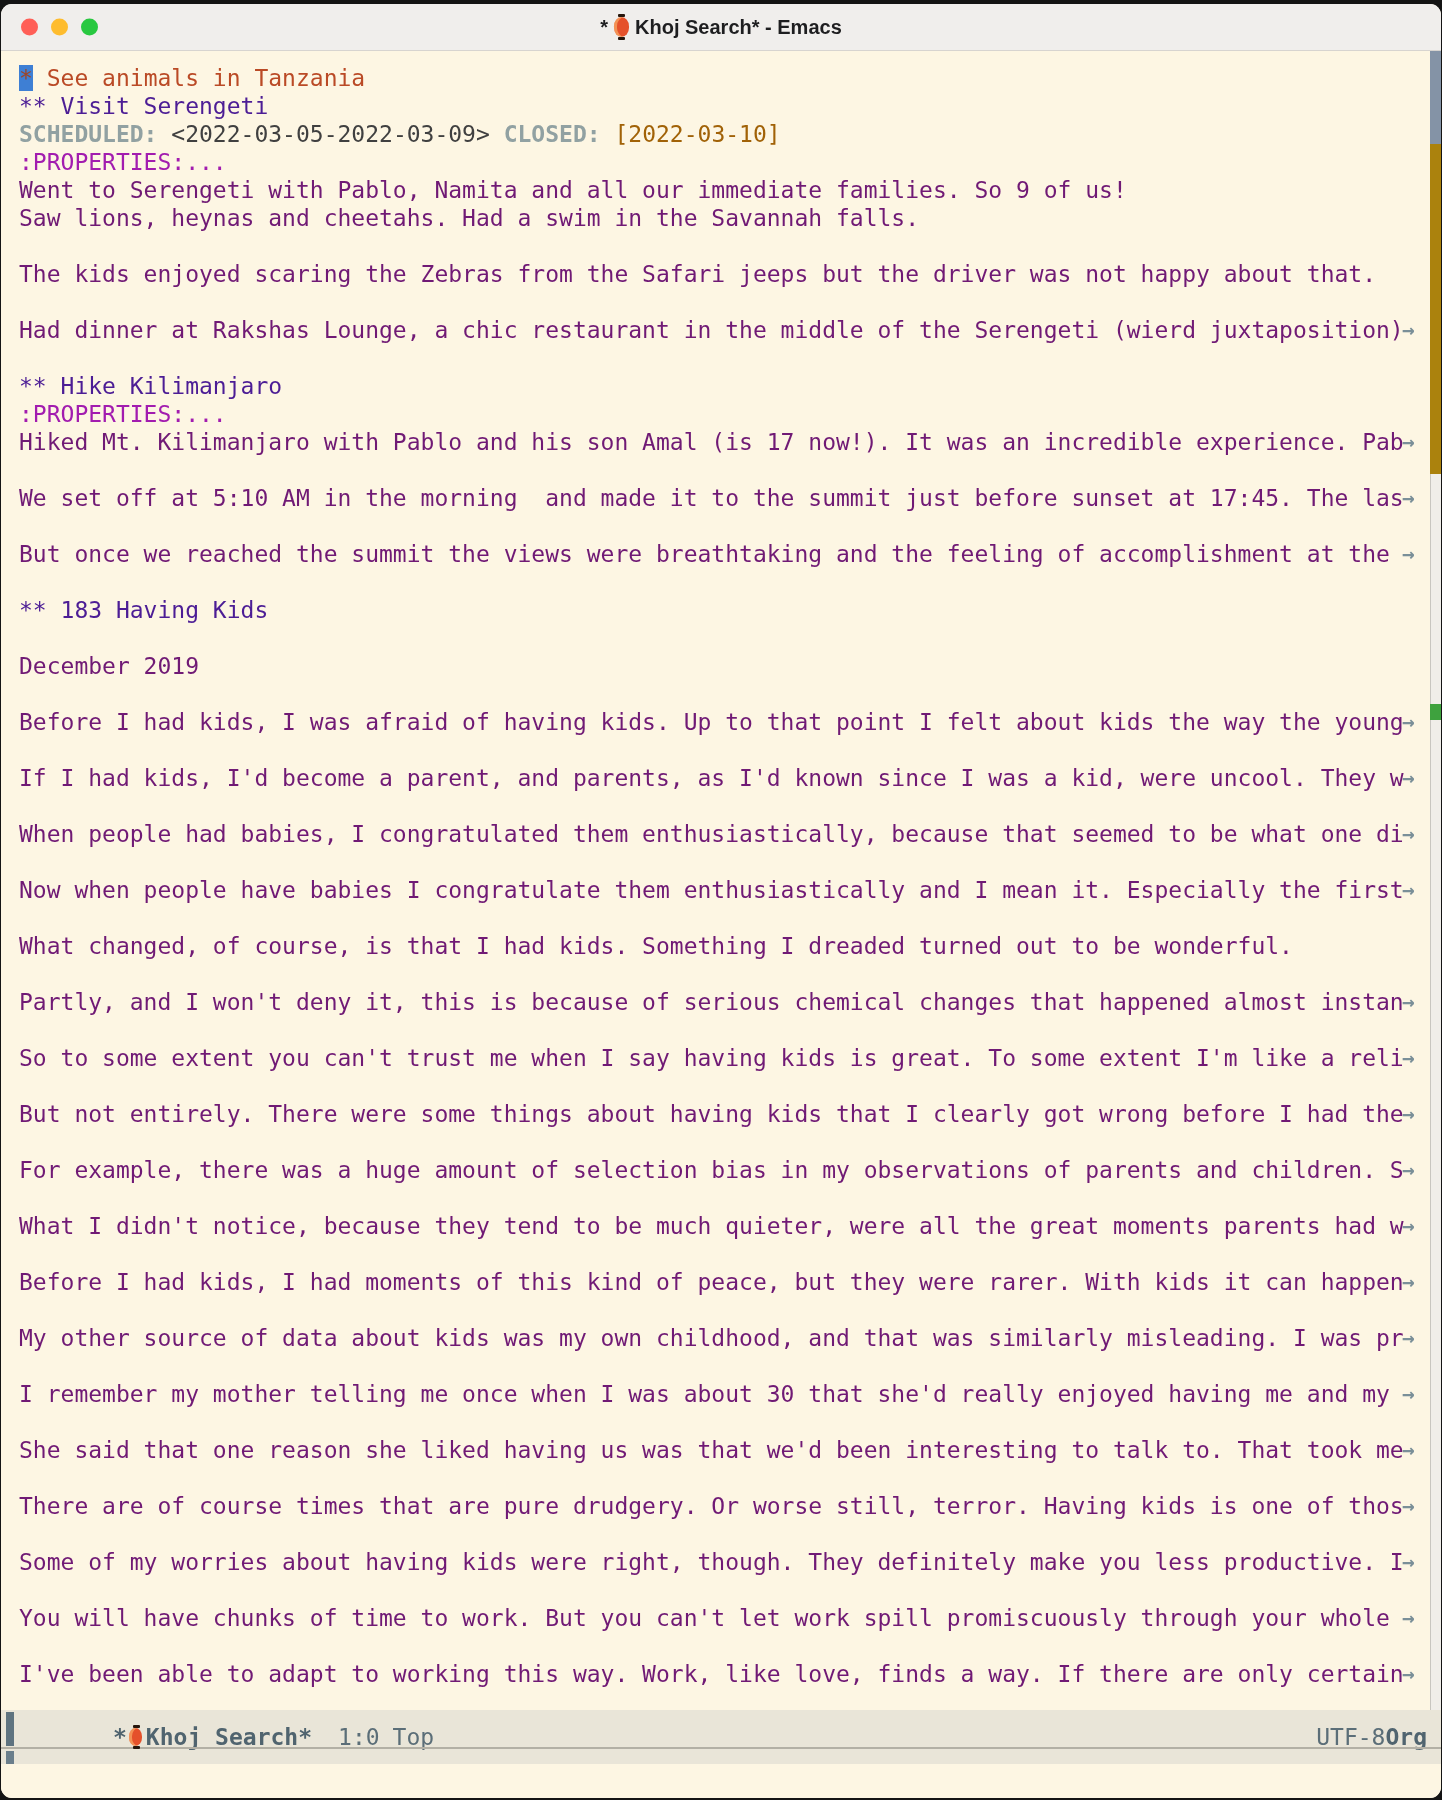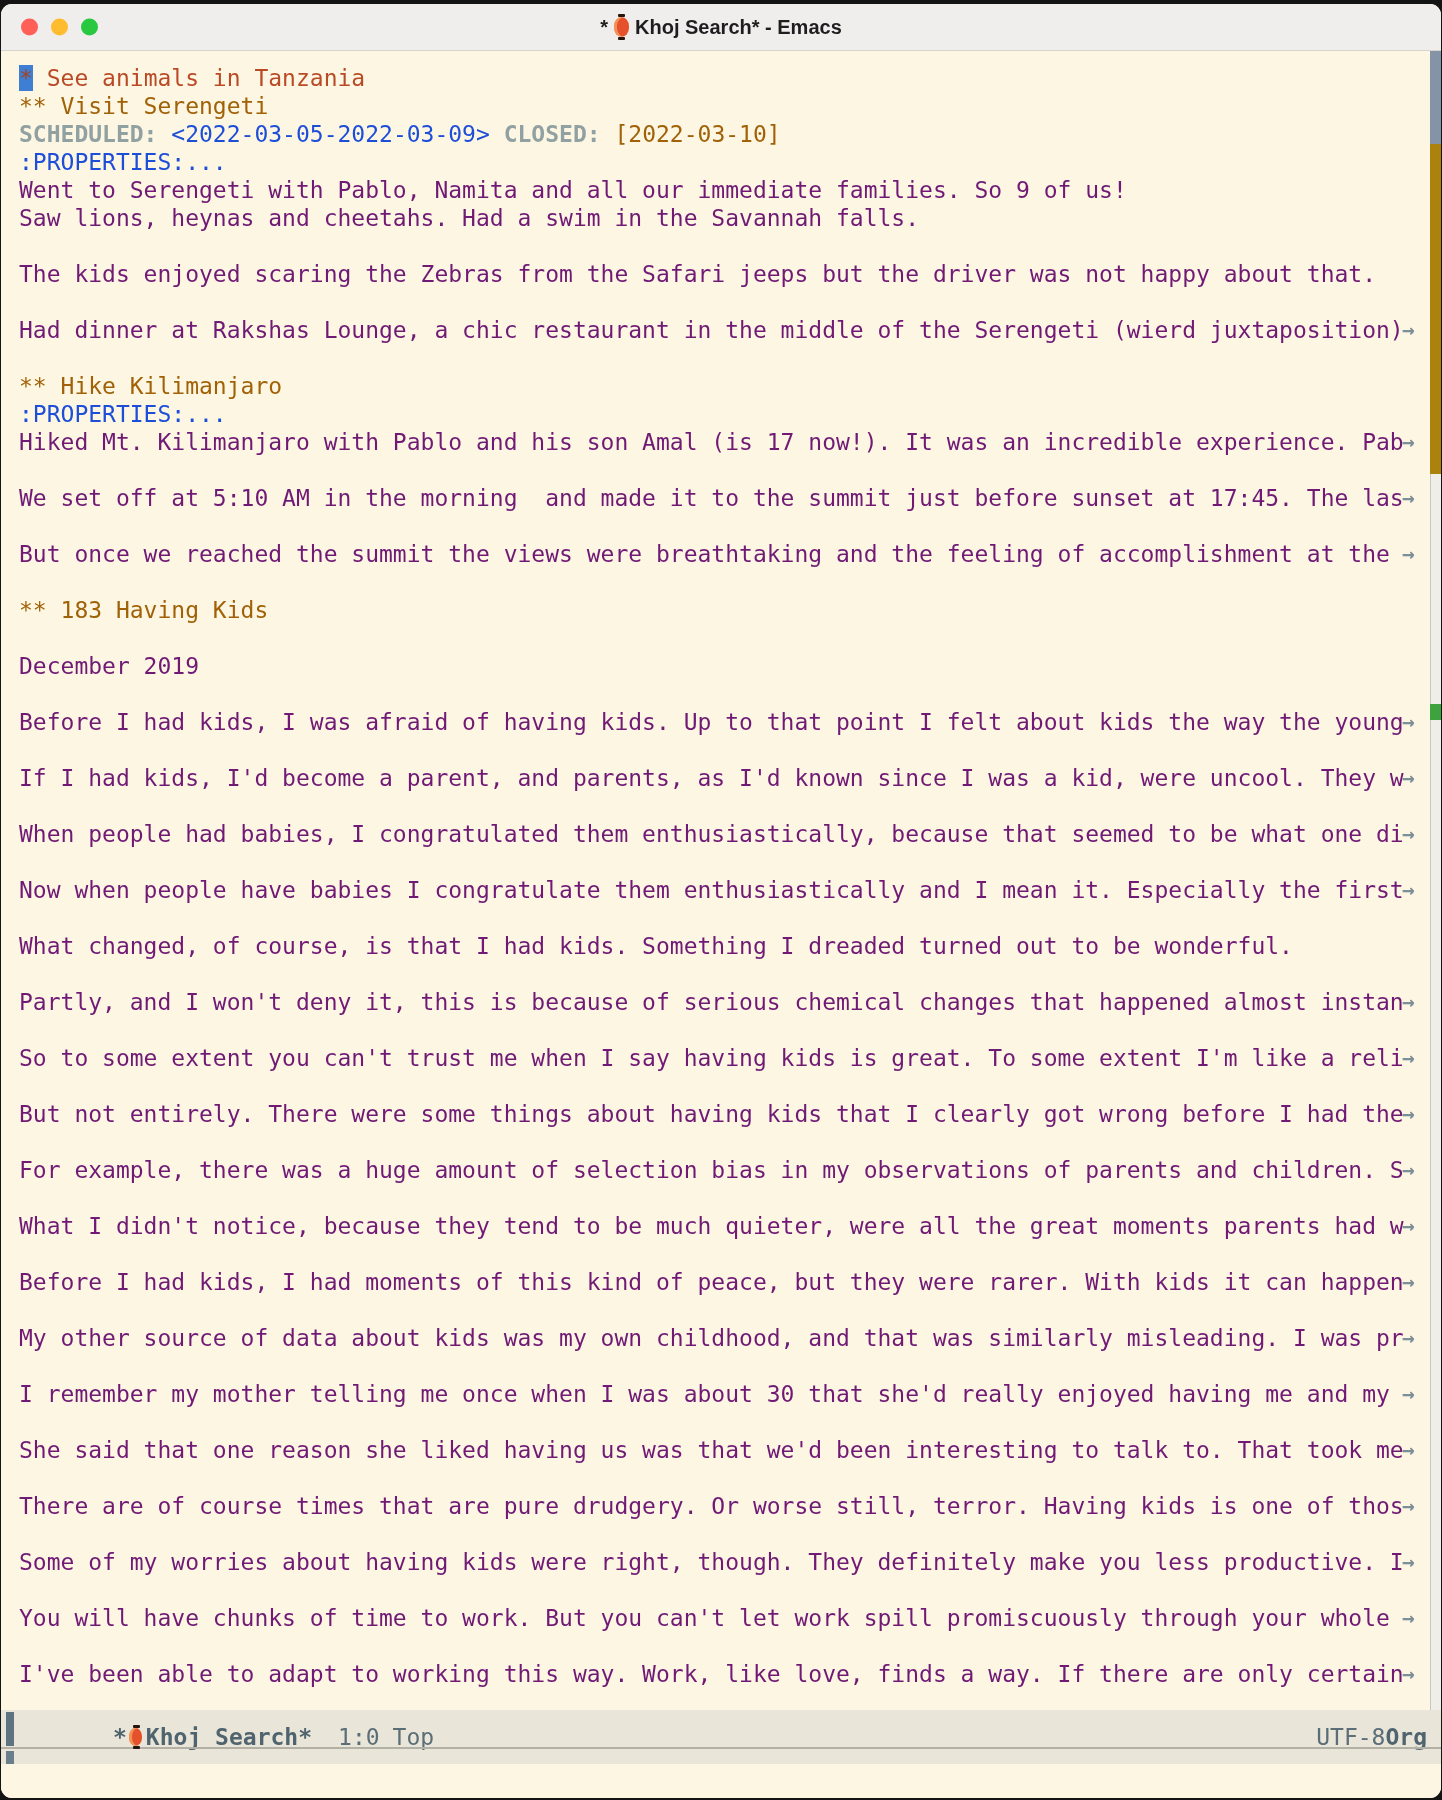--- a/index.html
+++ b/index.html
@@ -24,26 +24,26 @@
            background:#26160d;border-radius:1px;}
   .lantern::before{top:-3px;}
   .lantern::after{bottom:-3px;}
   
   .buffer{position:absolute;top:47px;left:0;right:0;bottom:88px;background:#FDF6E3;
           padding:13px 0 12px 18px;overflow:hidden;}
   .line{position:relative;height:28px;line-height:28px;font-size:23px;white-space:pre;
         width:1412px;color:#647B84;}
   .line .txt{display:inline-block;max-width:1388px;overflow:hidden;vertical-align:top;}
   .s-h1{color:#BA4A26;}
-  .s-h2{color:#a16207;margin-top:18px;}
+  .s-h2{color:#4c1d95;margin-top:18px;}
   .s-body{color:#701a75;}
   .s-kw{color:#91A1A2;font-weight:bold;}
-  .s-tsgray{color:#1d4ed8;}
+  .s-tsgray{color:#404040;}
   .s-blue{color:#a16207;}
-  .s-drawer{color:#1d4ed8;}
+  .s-drawer{color:#a21caf;}
   .s-cursor{background:#3E7FD4;color:#A04526;}
   .trunc{position:absolute;left:1383px;top:0;width:30px;color:#7A8F98;font-weight:bold;
          font-size:21px;}
   
   .scrollbar{position:absolute;top:47px;right:0;width:10px;bottom:88px;background:#F0EEE9;
              border-left:1px solid #C8C6C0;}
   .sb-topseg{position:absolute;top:0;left:-1px;right:0;height:93px;background:#8493A6;}
   .sb-thumb{position:absolute;top:93px;left:-1px;right:0;height:330px;background:#AB820D;}
   .sb-mark{position:absolute;top:653px;left:-1px;right:0;height:16px;background:#3EA23E;}
   

